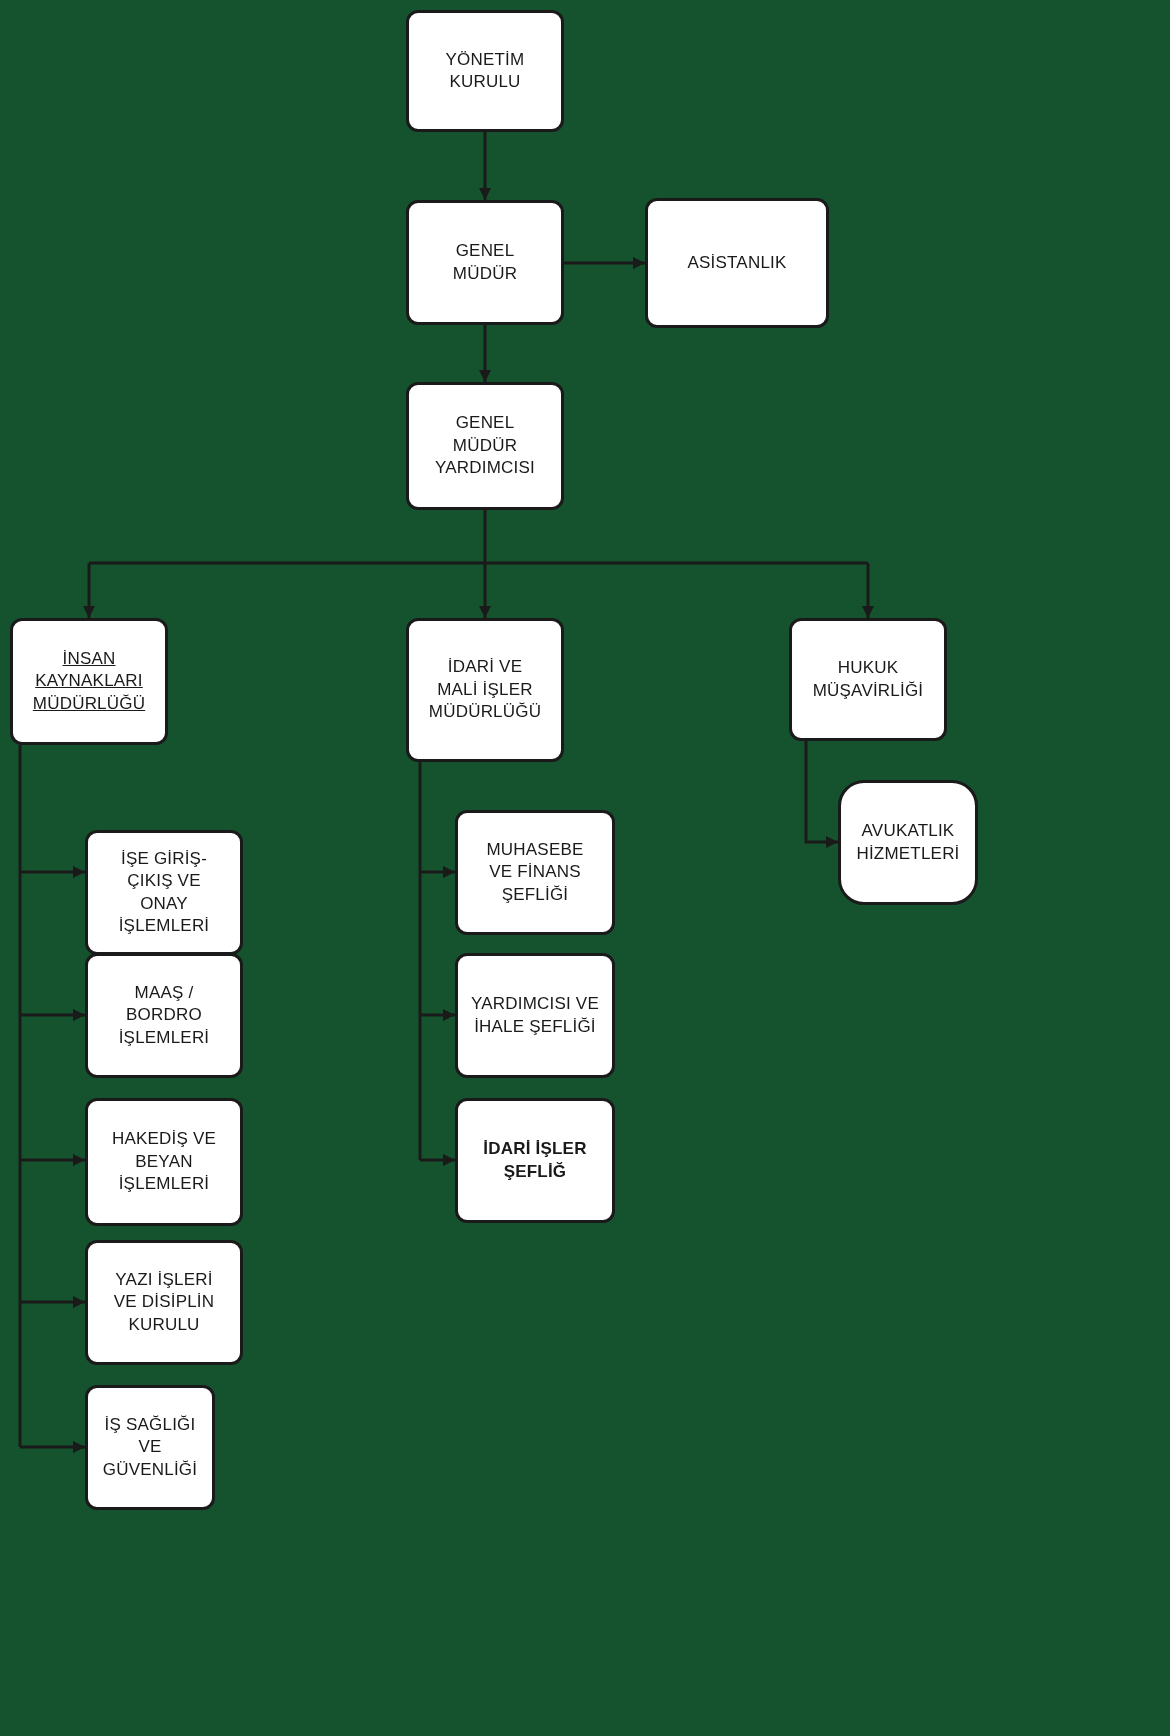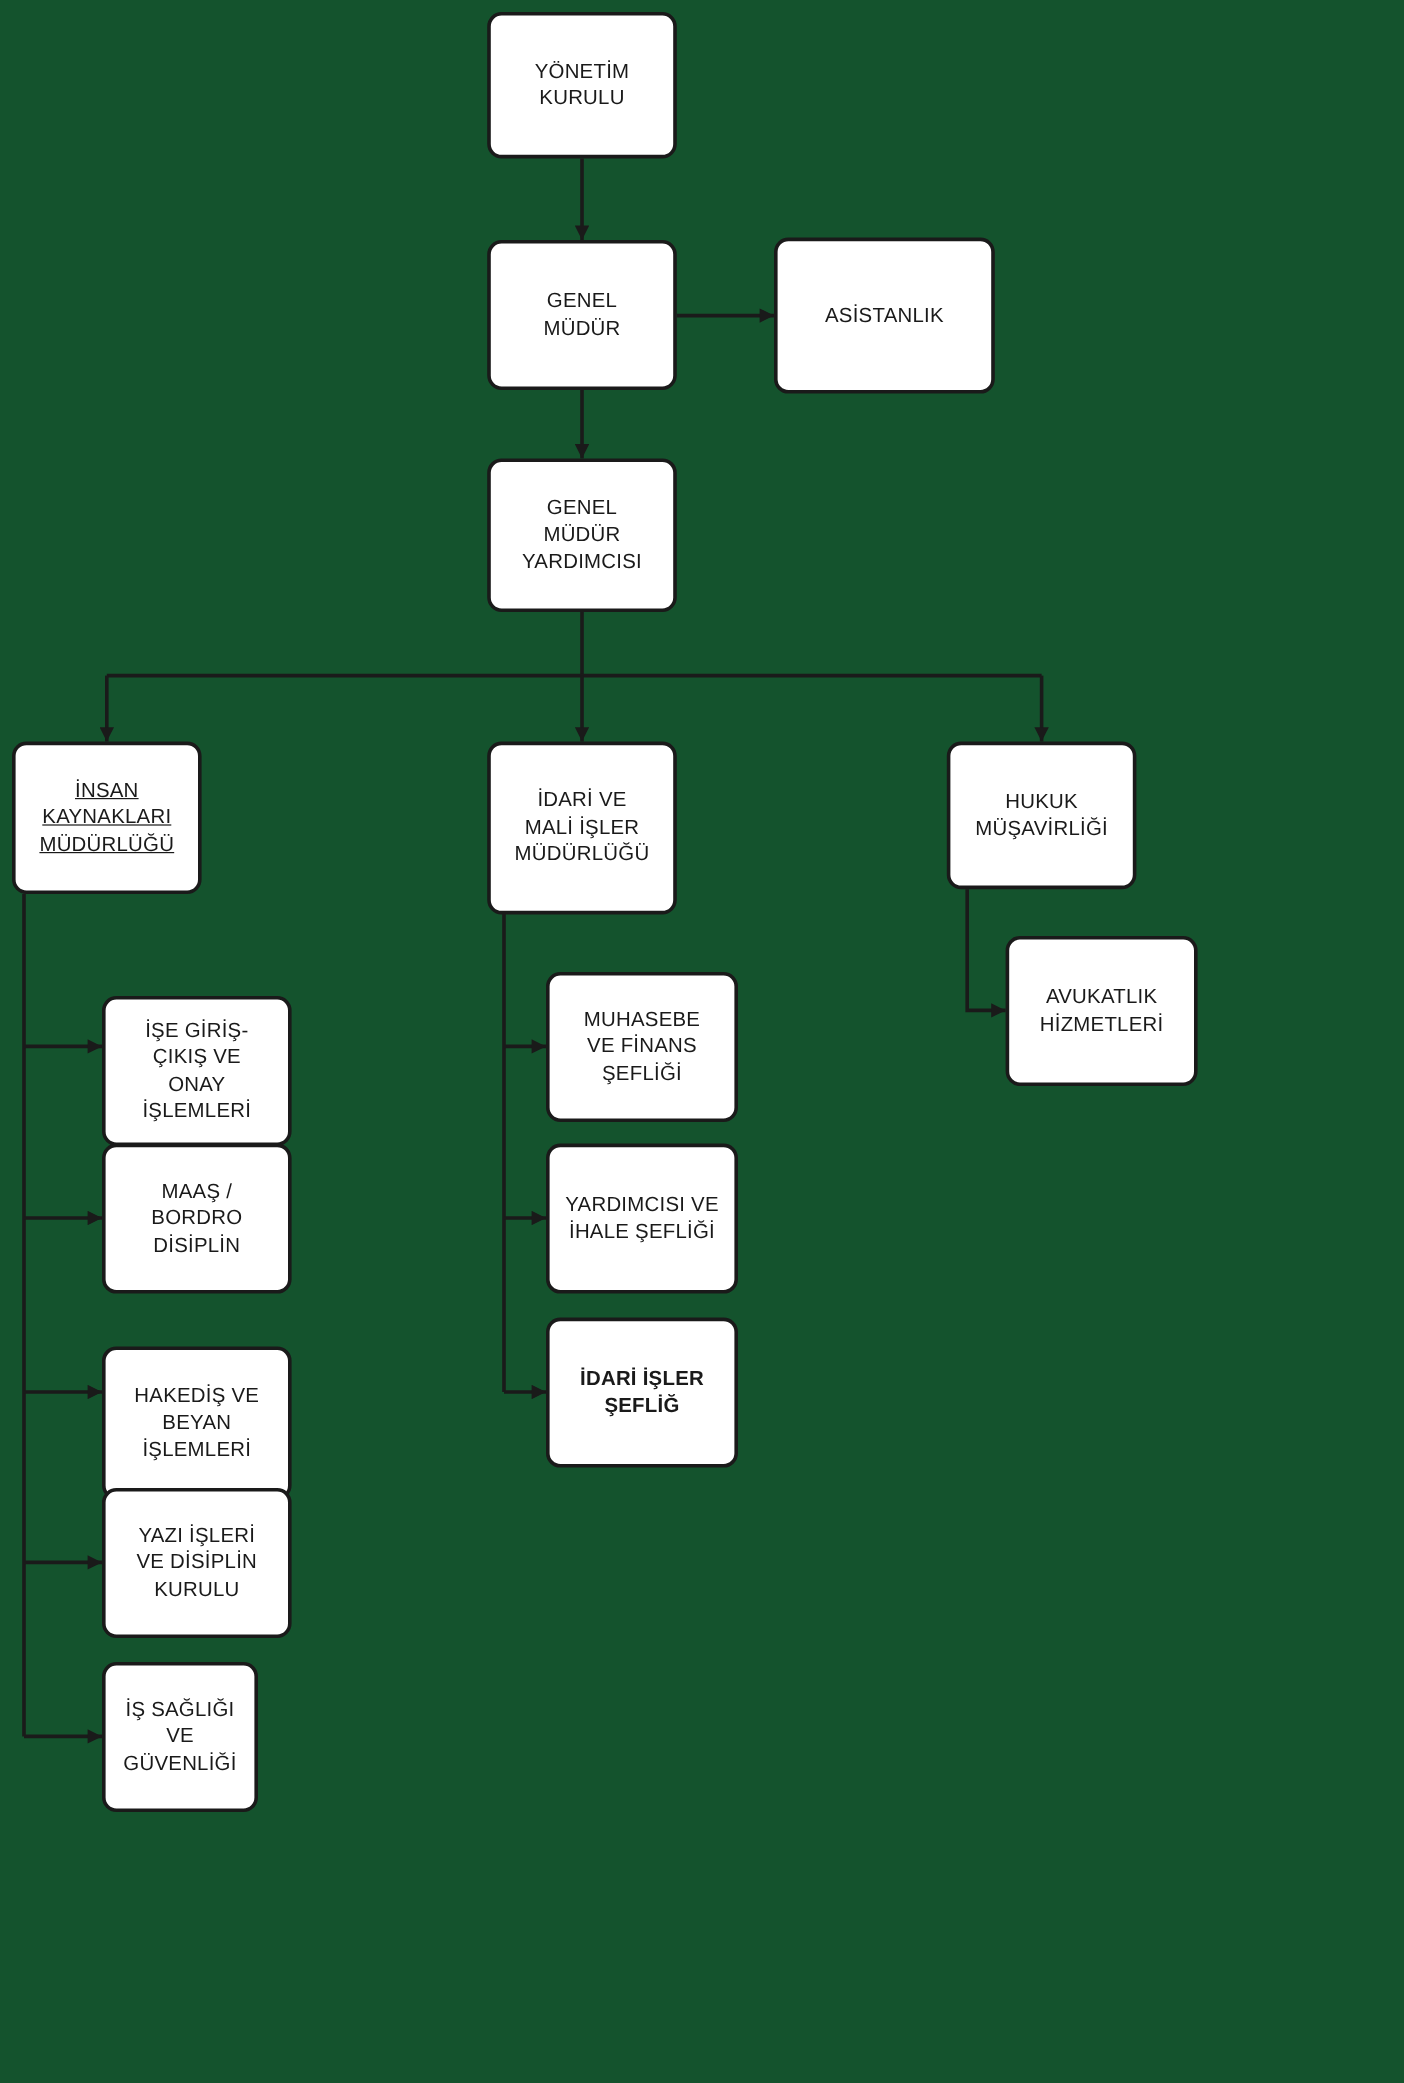--- a/index.html
+++ b/index.html
@@ -102,39 +102,39 @@
   <div class="node" style="left:789px; top:618px; width:158px; height:123px;">HUKUK
 MÜŞAVİRLİĞİ</div>
 
   <div class="node" style="left:85px;  top:810px; width:158px; height:125px;margin-top:20px;">İŞE GİRİŞ-
 ÇIKIŞ VE
 ONAY
 İŞLEMLERİ</div>
 
   <div class="node" style="left:85px;  top:953px; width:158px; height:125px;">MAAŞ /
 BORDRO
-DİSİPLİN</div>
+İŞLEMLERİ</div>
 
-  <div class="node" style="left:85px;  top:1098px; width:158px; height:128px;margin-top:24px;">HAKEDİŞ VE
+  <div class="node" style="left:85px;  top:1098px; width:158px; height:128px;">HAKEDİŞ VE
 BEYAN
 İŞLEMLERİ</div>
 
   <div class="node" style="left:85px;  top:1240px; width:158px; height:125px;">YAZI İŞLERİ
 VE DİSİPLİN
 KURULU</div>
 
   <div class="node" style="left:85px;  top:1385px; width:130px; height:125px;">İŞ SAĞLIĞI VE
 GÜVENLİĞİ</div>
 
   <div class="node" style="left:455px; top:810px; width:160px; height:125px;">MUHASEBE
 VE FİNANS
 ŞEFLİĞİ</div>
 
   <div class="node" style="left:455px; top:953px; width:160px; height:125px;">YARDIMCISI VE
 İHALE ŞEFLİĞİ</div>
 
   <div class="node" style="left:455px; top:1098px; width:160px; height:125px;font-weight:bold;">İDARİ İŞLER
 ŞEFLİĞ</div>
 
-  <div class="node" style="left:838px; top:780px; width:160px; height:125px;">AVUKATLIK
+  <div class="node" style="left:838px; top:780px; width:140px; height:125px;border-radius:26px;">AVUKATLIK
 HİZMETLERİ</div>
 
 </div>
 
 </body></html>

